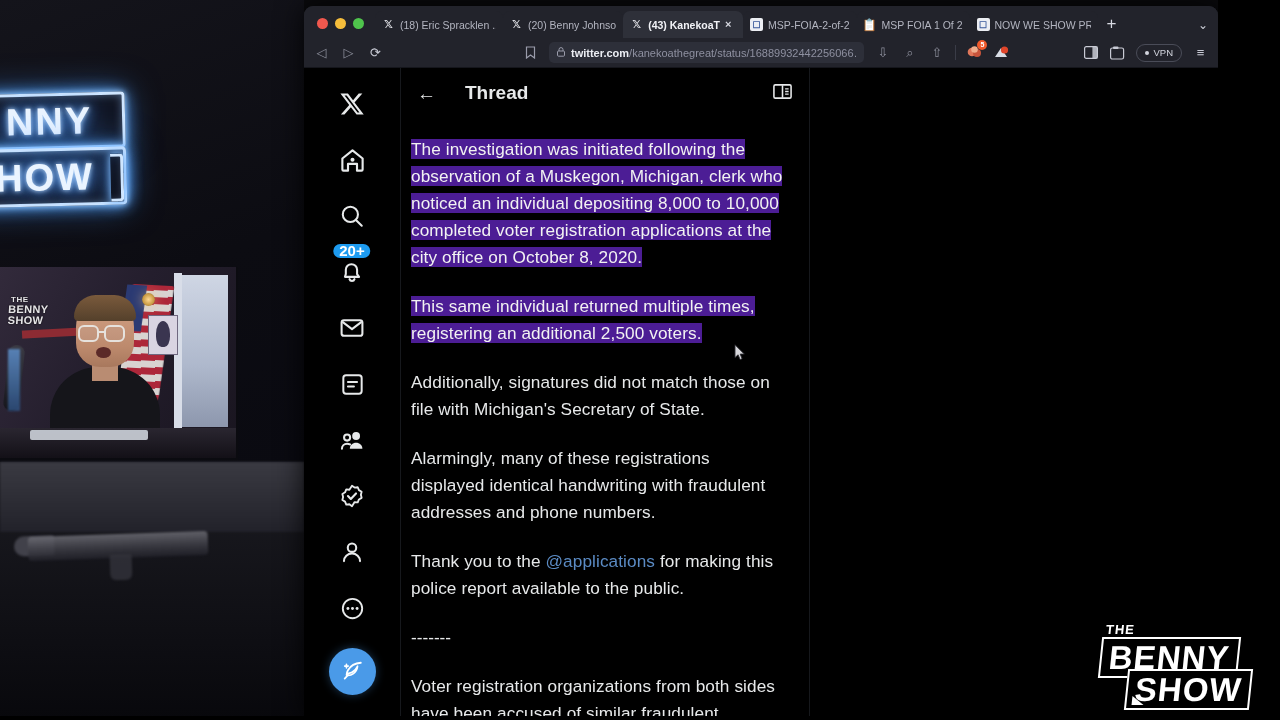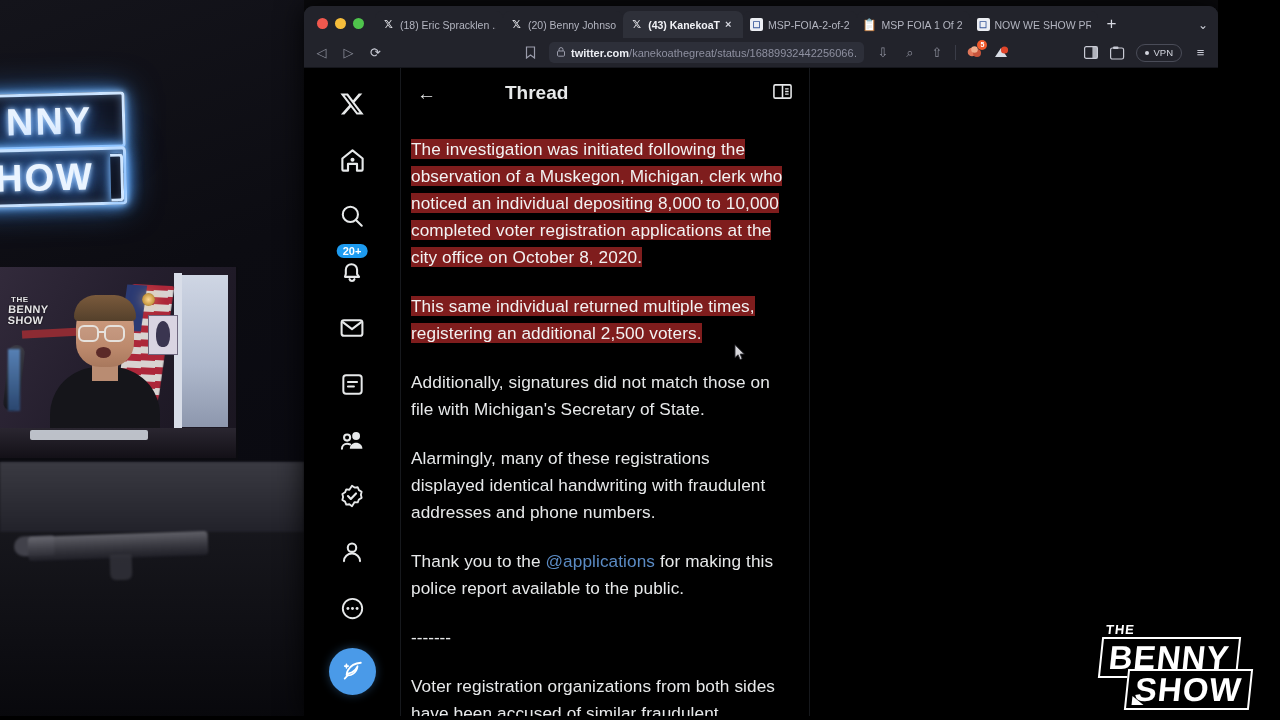--- a/index.html
+++ b/index.html
@@ -532,21 +532,21 @@
     color: #e7e9ea;
   }
   .nav-item svg { display: block; }
   #nav-badge {
     position: absolute;
     top: -6px;
     left: 50%;
     transform: translateX(-50%);
     background: #1d9bf0;
     color: #fff;
-    font-size: 11px;
+    font-size: 15px;
     font-weight: 700;
     border-radius: 9px;
     padding: 1px 6px;
     line-height: 12px;
     z-index: 2;
   }
   #nav-compose {
     width: 47px; height: 47px;
     border-radius: 50%;
     background: #4a9ae8;
@@ -581,39 +581,38 @@
     color: #e7e9ea;
     font-size: 19px;
     line-height: 1;
     width: 20px;
   }
   #thread-title {
     color: #e7e9ea;
     font-size: 19px;
     font-weight: 700;
     flex: 1;
-    margin-left: 40px;
   }
   #reader-icon { color: #e7e9ea; }
 
   
   #tweet-body {
     flex: 1;
     padding: 18px 24px 0 10px;
     overflow: hidden;
   }
   .para {
     color: #e7e9ea;
     font-size: 17.2px;
     line-height: 27px;
     margin-bottom: 22px;
     letter-spacing: .1px;
   }
   .para.selected span {
-    background: #7f1d1d;
+    background: #4c1d95;
     color: #f2f2f2;
     box-decoration-break: clone;
     -webkit-box-decoration-break: clone;
   }
   .mention { color: #5b8bc4; }
   .para.sep { letter-spacing: 0; color: #e7e9ea; }
 
   
   #cursor {
     position: absolute;

